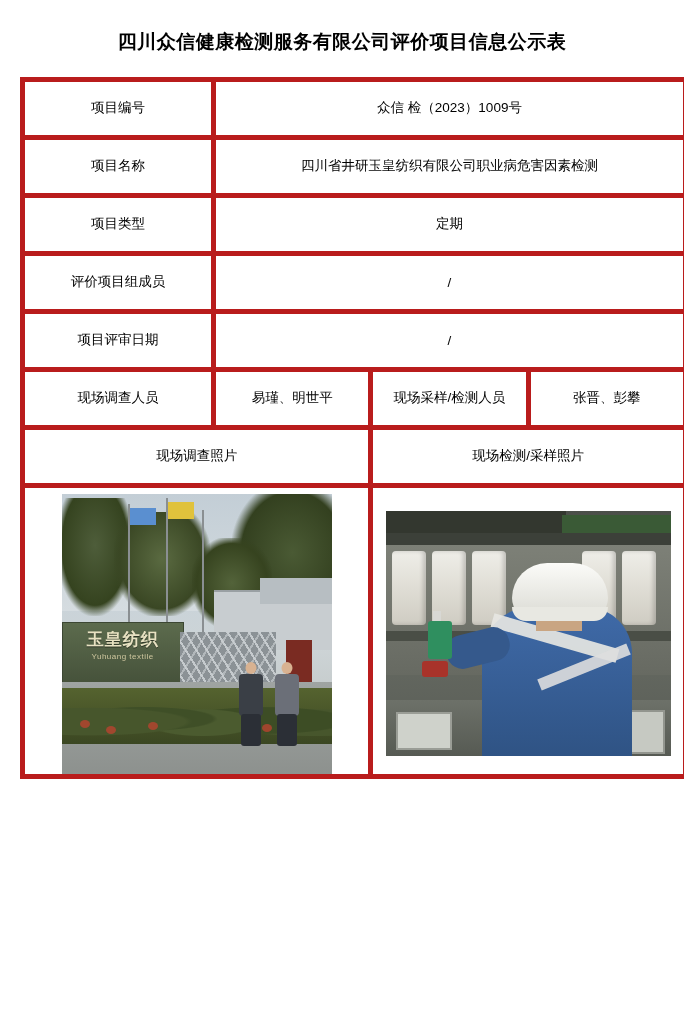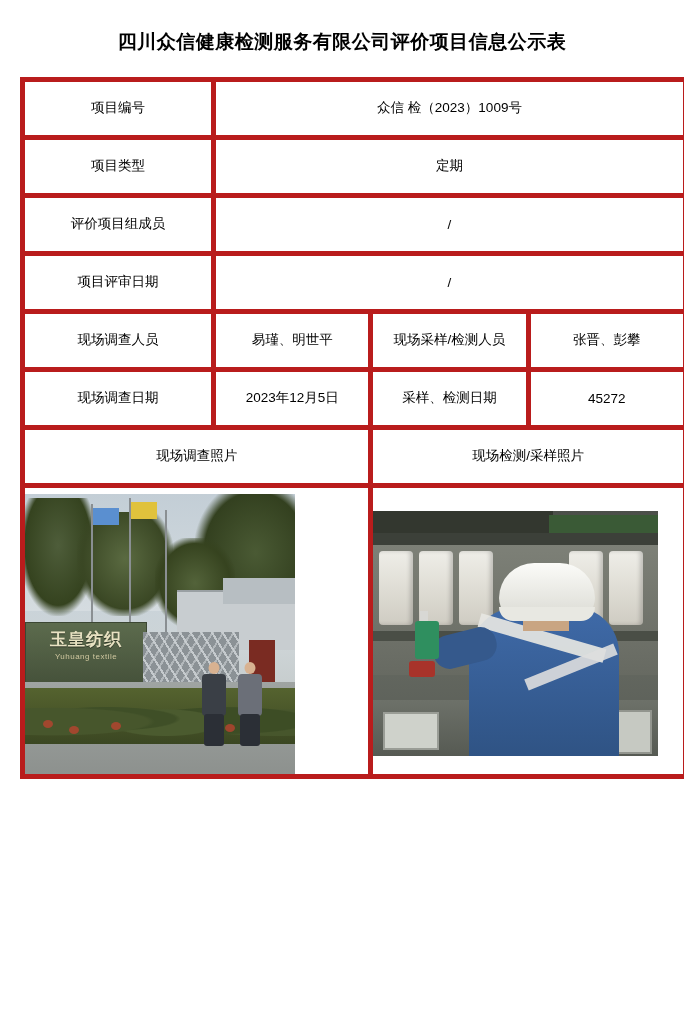--- a/index.html
+++ b/index.html
@@ -60,20 +60,21 @@
     font-size: 13.5px;
   }
   td.photo-cell {
     height: 390px;
     vertical-align: top;
     padding: 6px 0 0 0;
   }
   .photo-wrap {
     width: 100%;
     display: flex;
+    justify-content: center;
     align-items: flex-start;
     padding-top: 6px;
     box-sizing: border-box;
   }
   
   .photo1 {
     position: relative;
     width: 270px;
     height: 280px;
     overflow: hidden;
@@ -149,43 +150,41 @@
 
   <div class="doc-title">四川众信健康检测服务有限公司评价项目信息公示表</div>
 
   <table class="info">
     <tbody>
       <tr>
         <td class="label">项目编号</td>
         <td class="val" colspan="3">众信 检（2023）1009号</td>
       </tr>
       <tr>
+        <td class="label">项目名称</td>
+        <td class="val" colspan="3">四川省井研玉皇纺织有限公司职业病危害因素检测</td>
+      </tr>
+      <tr>
         <td class="label">项目类型</td>
         <td class="val" colspan="3">定期</td>
       </tr>
       <tr>
         <td class="label">评价项目组成员</td>
         <td class="val" colspan="3">/</td>
       </tr>
       <tr>
         <td class="label">项目评审日期</td>
         <td class="val" colspan="3">/</td>
       </tr>
 
       <tr>
         <td class="label">现场调查人员</td>
         <td class="q-val">易瑾、明世平</td>
         <td class="q-label">现场采样/检测人员</td>
         <td class="q-val">张晋、彭攀</td>
-      </tr>
-      <tr>
-        <td class="label">现场调查日期</td>
-        <td class="q-val">2023年12月5日</td>
-        <td class="q-label">采样、检测日期</td>
-        <td class="q-val">45272</td>
       </tr>
 
       <tr>
         <td class="photo-head" colspan="2">现场调查照片</td>
         <td class="photo-head" colspan="2">现场检测/采样照片</td>
       </tr>
 
       <tr>
         <td class="photo-cell" colspan="2">
           <div class="photo-wrap">

